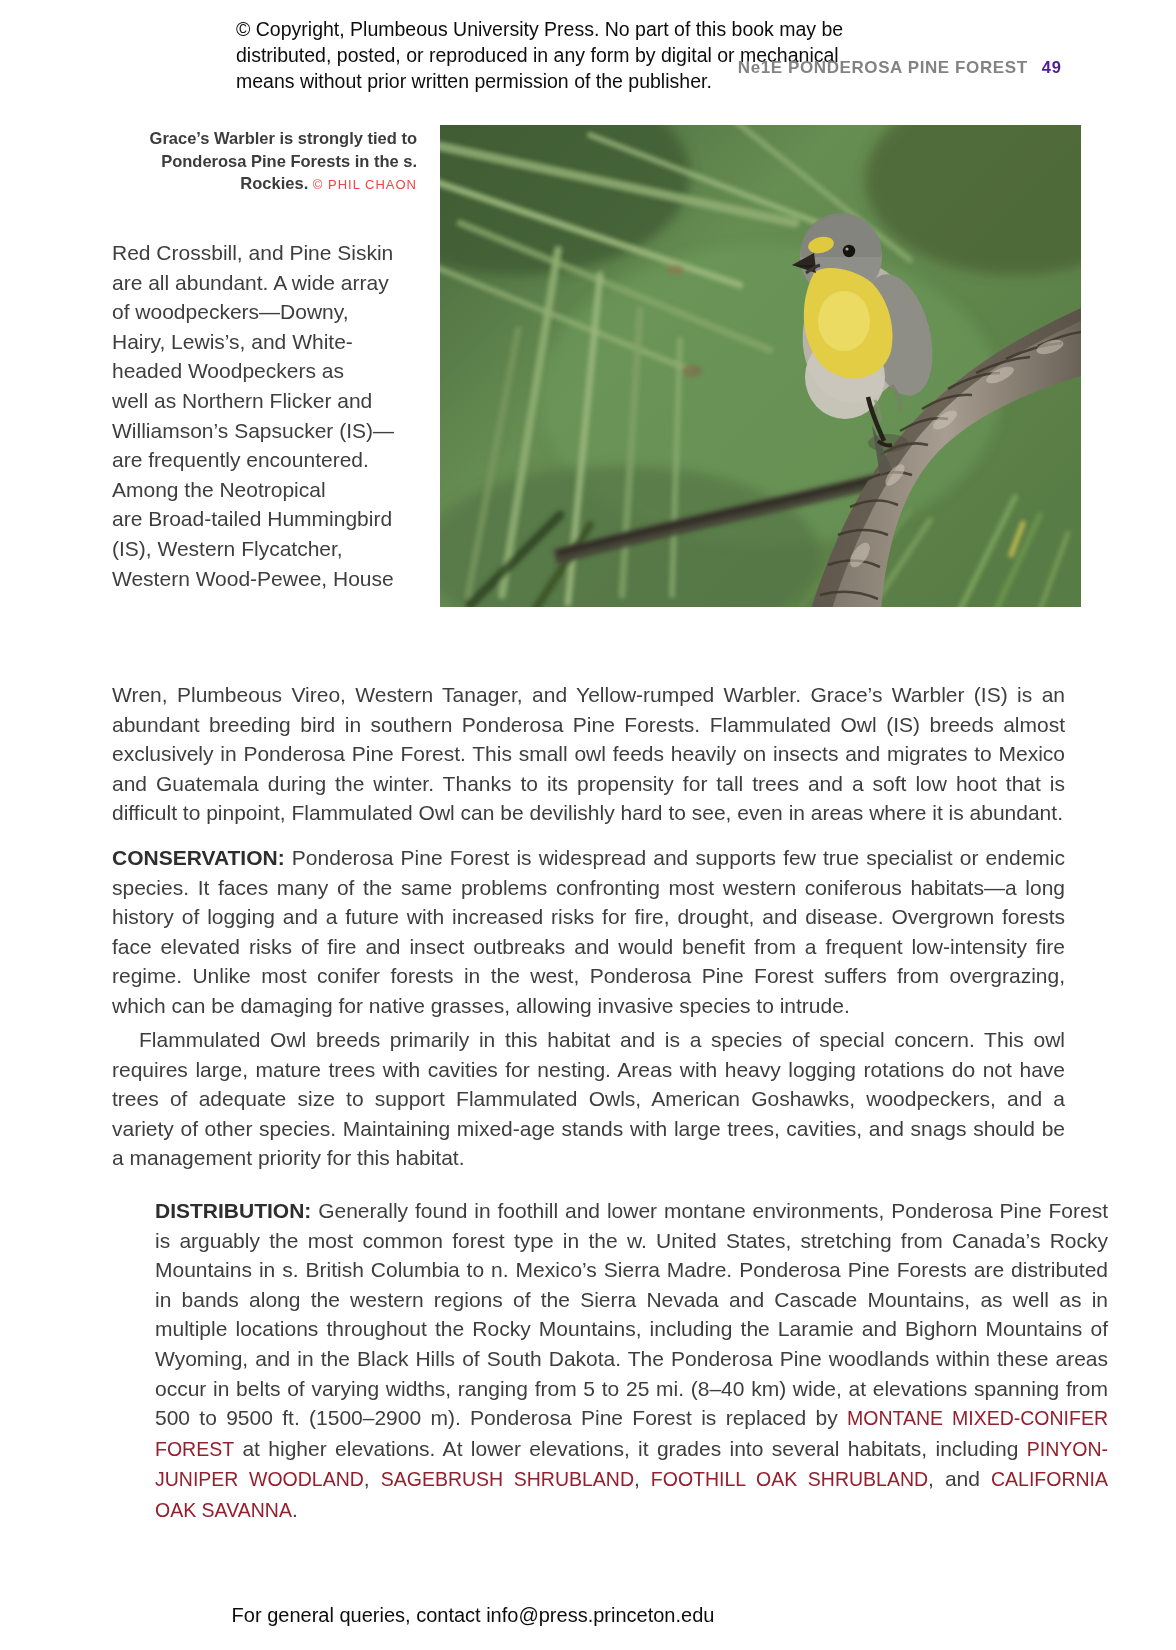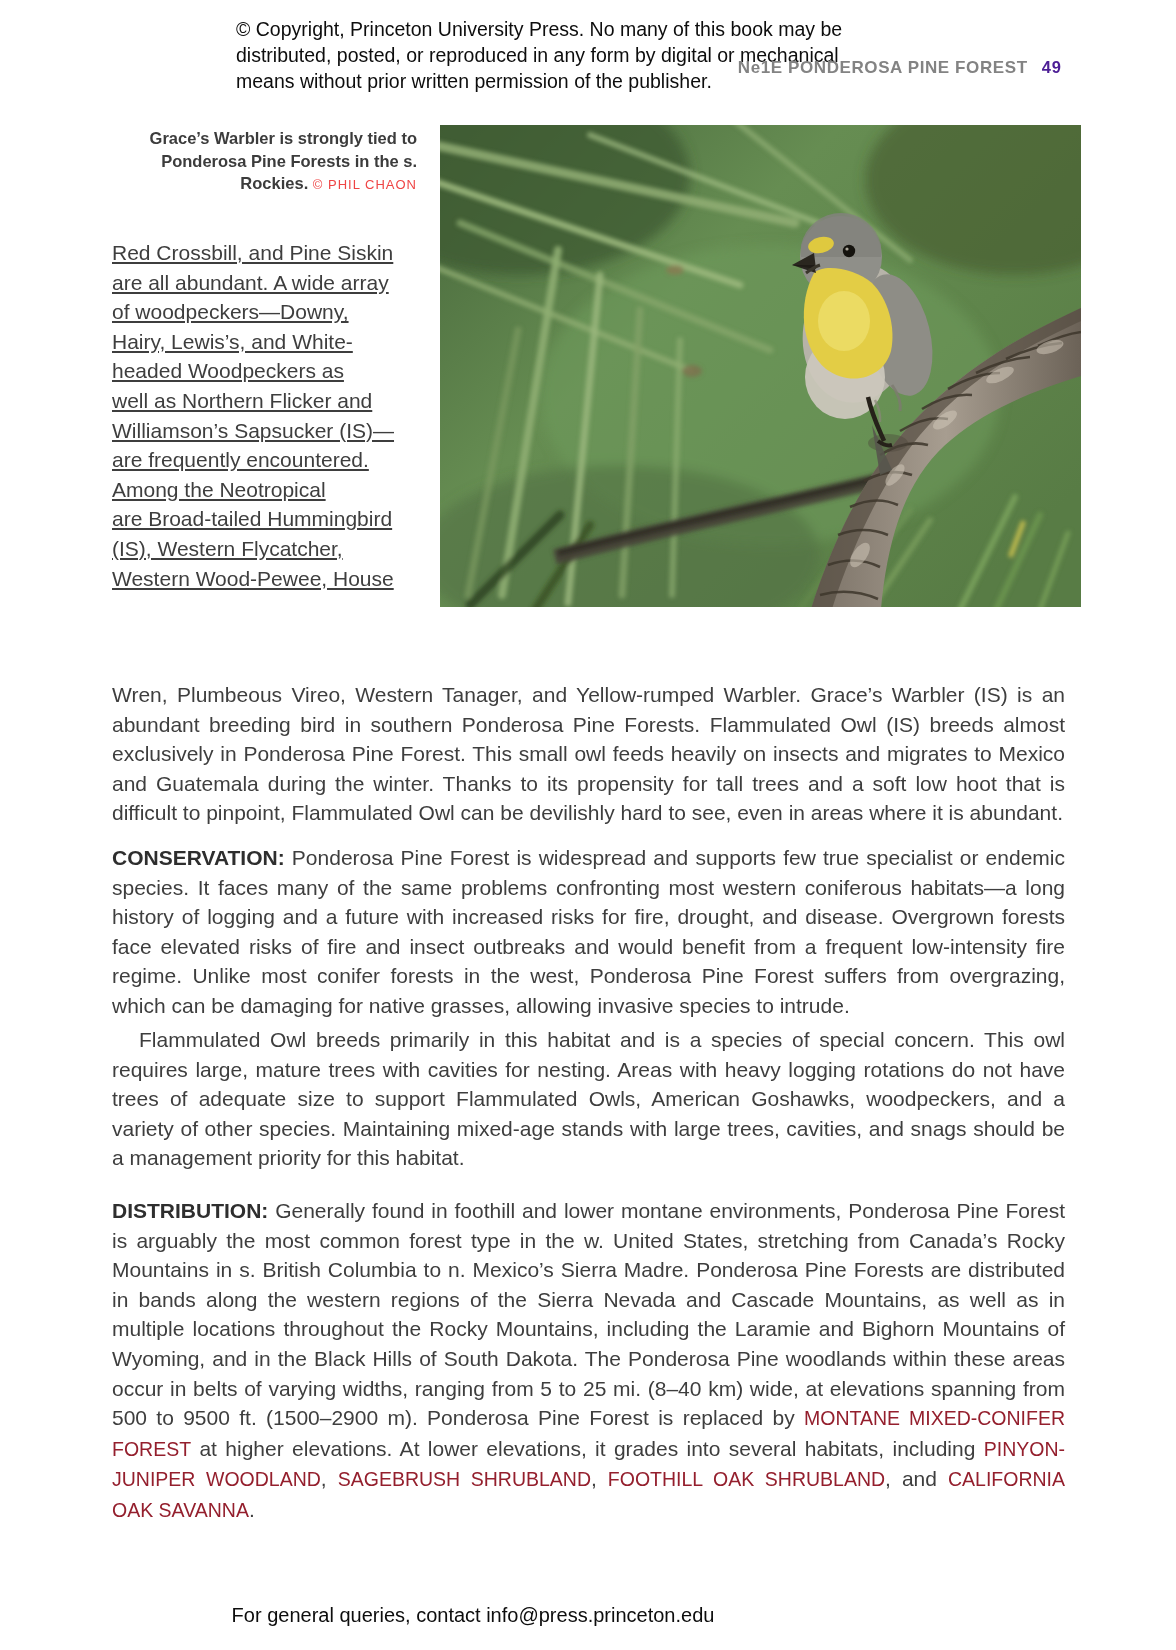--- a/index.html
+++ b/index.html
@@ -22,44 +22,44 @@
     position:absolute; left:108px; top:127px; width:309px;
     text-align:right; font-weight:bold; font-size:16.5px; line-height:22.5px; color:#3c3c3c;
   }
   .caption-credit { font-weight:normal; color:#ef4444; font-size:13px; letter-spacing:1px; }
   .photo { position:absolute; left:440px; top:125px; width:641px; height:482px; }
   .photo svg { display:block; }
   .col-text {
     position:absolute; left:112px; top:238px;
     font-size:21px; line-height:29.6px; color:#3e3e3e;
   }
-  .col-text .line { white-space:nowrap;text-decoration:underline; }
+  .col-text .line { white-space:nowrap; }
   .para {
     position:absolute; left:112px; width:953px;
     font-size:21px; line-height:29.6px; color:#3e3e3e; text-align:justify;
   }
   .cont { top:636px;margin-top:44px; }
   .conservation { top:843px; }
   .conservation2 { top:1025px; text-indent:27px; }
-  .distribution { top:1196px; }
+  .distribution { top:1196px;margin-left:43px; }
   .where { top:1541px; }
   .plabel { font-weight:bold; color:#2e2e2e; }
   .seg-xref { color:#941f2d; font-size:19.5px; }
   .footer {
     position:absolute; left:0; top:1604px; width:946px; text-align:center;
     font-size:20px; color:#0d0d0d;
   }
 </style>
 </head>
 <body>
 
 <div class="page">
 
   <div class="copyright">
-      <div class="line">© Copyright, Princeton University Press. No many of this book may be</div>
+      <div class="line">© Copyright, Plumbeous University Press. No part of this book may be</div>
       <div class="line">distributed, posted, or reproduced in any form by digital or mechanical</div>
       <div class="line">means without prior written permission of the publisher.</div>
     </div>
 
   <div class="running-header">
     <span>Ne1E PONDEROSA PINE FOREST</span>
     <span class="page-number">49</span>
   </div>
 
   <div class="caption">

